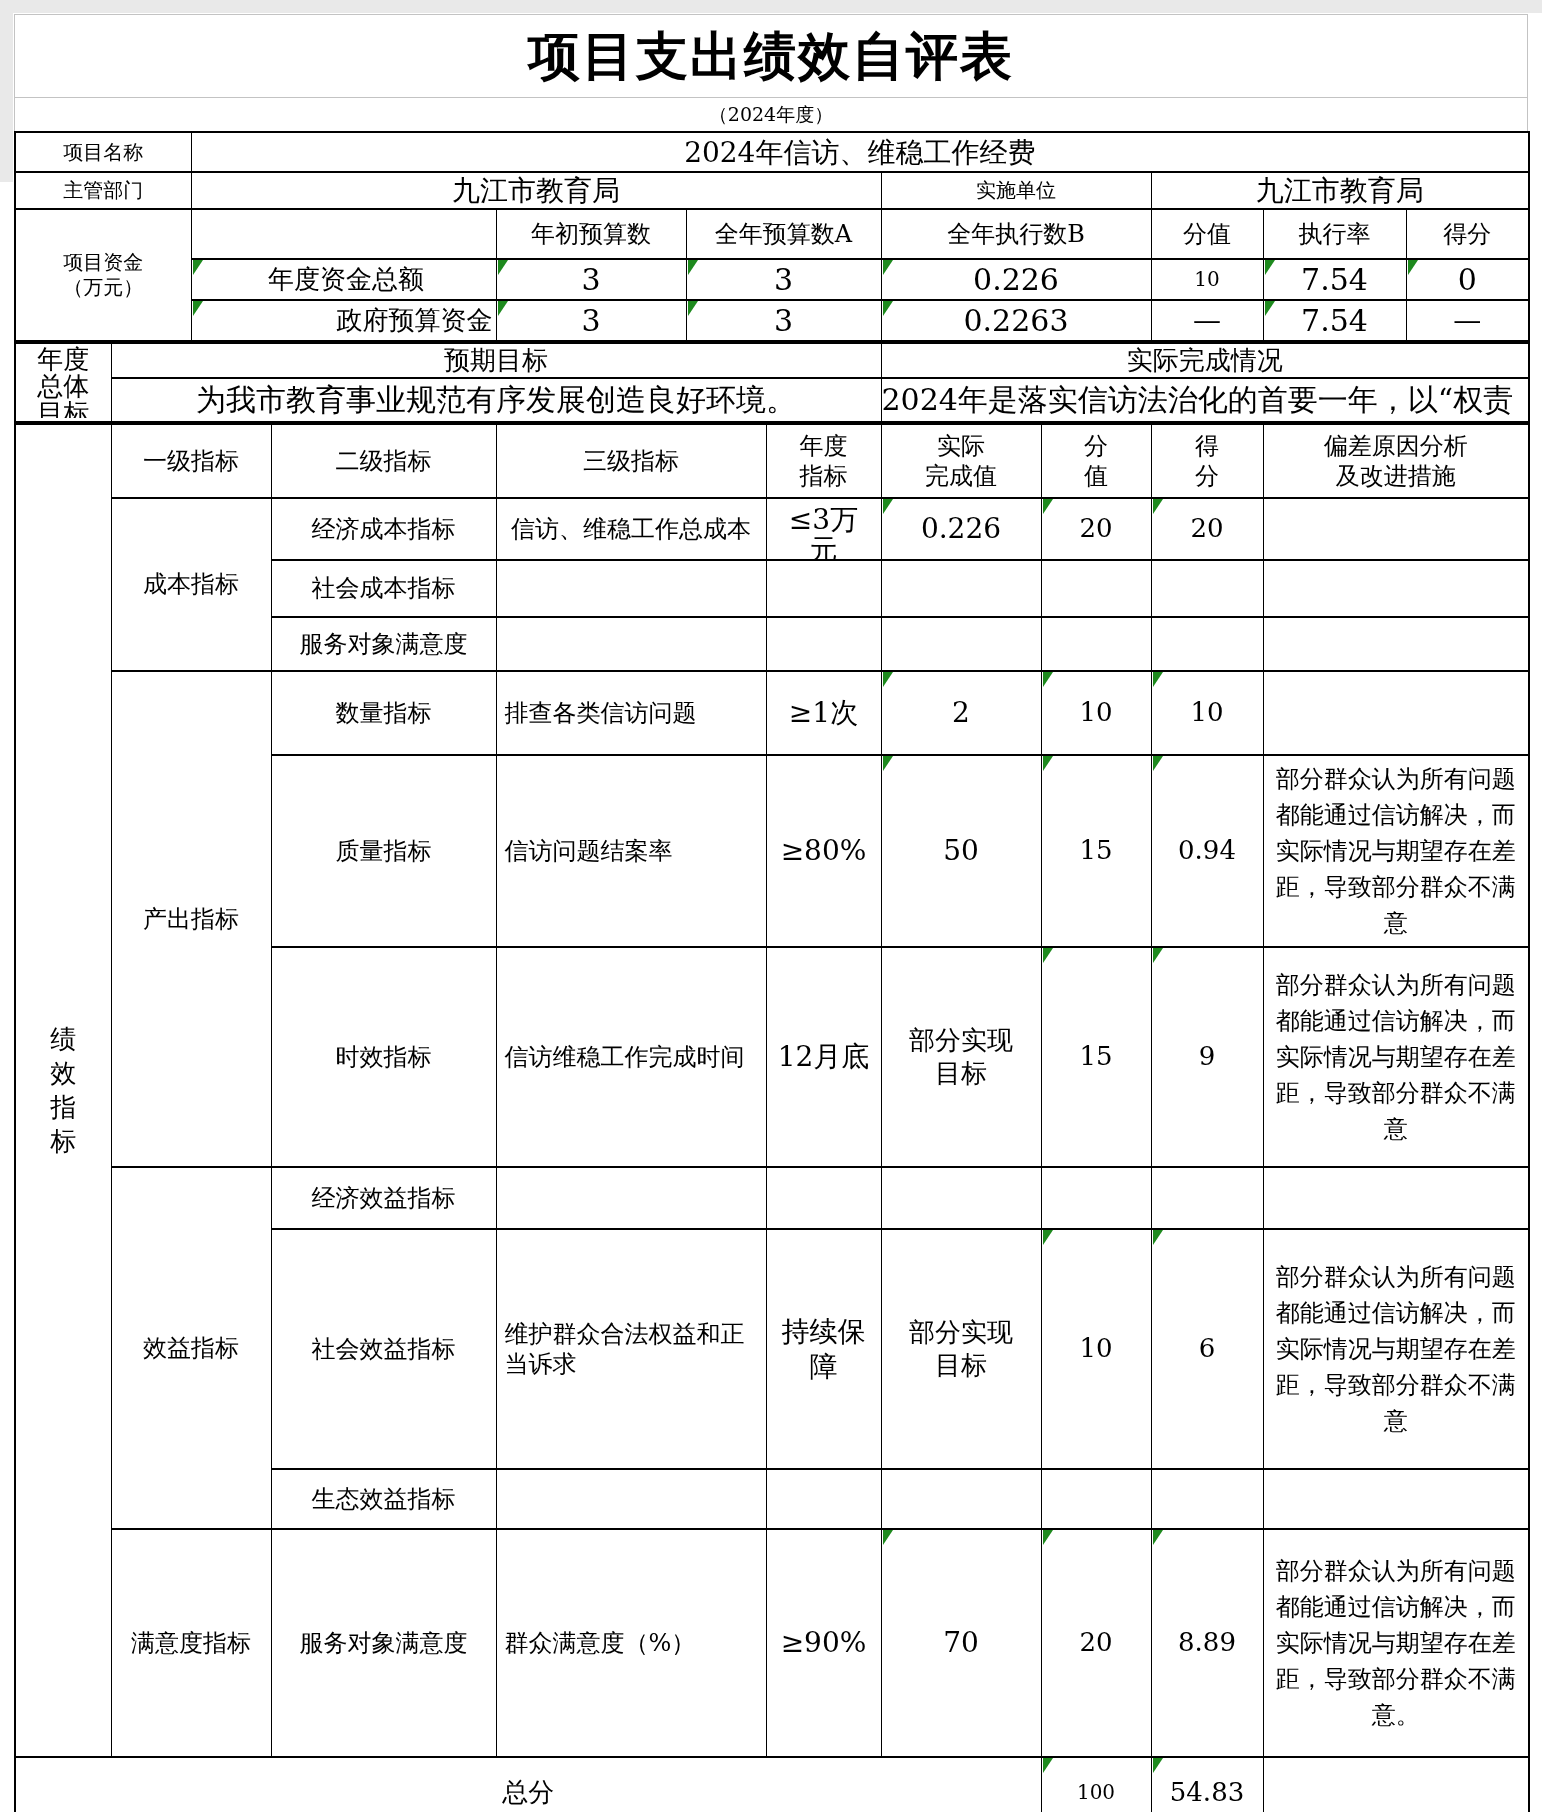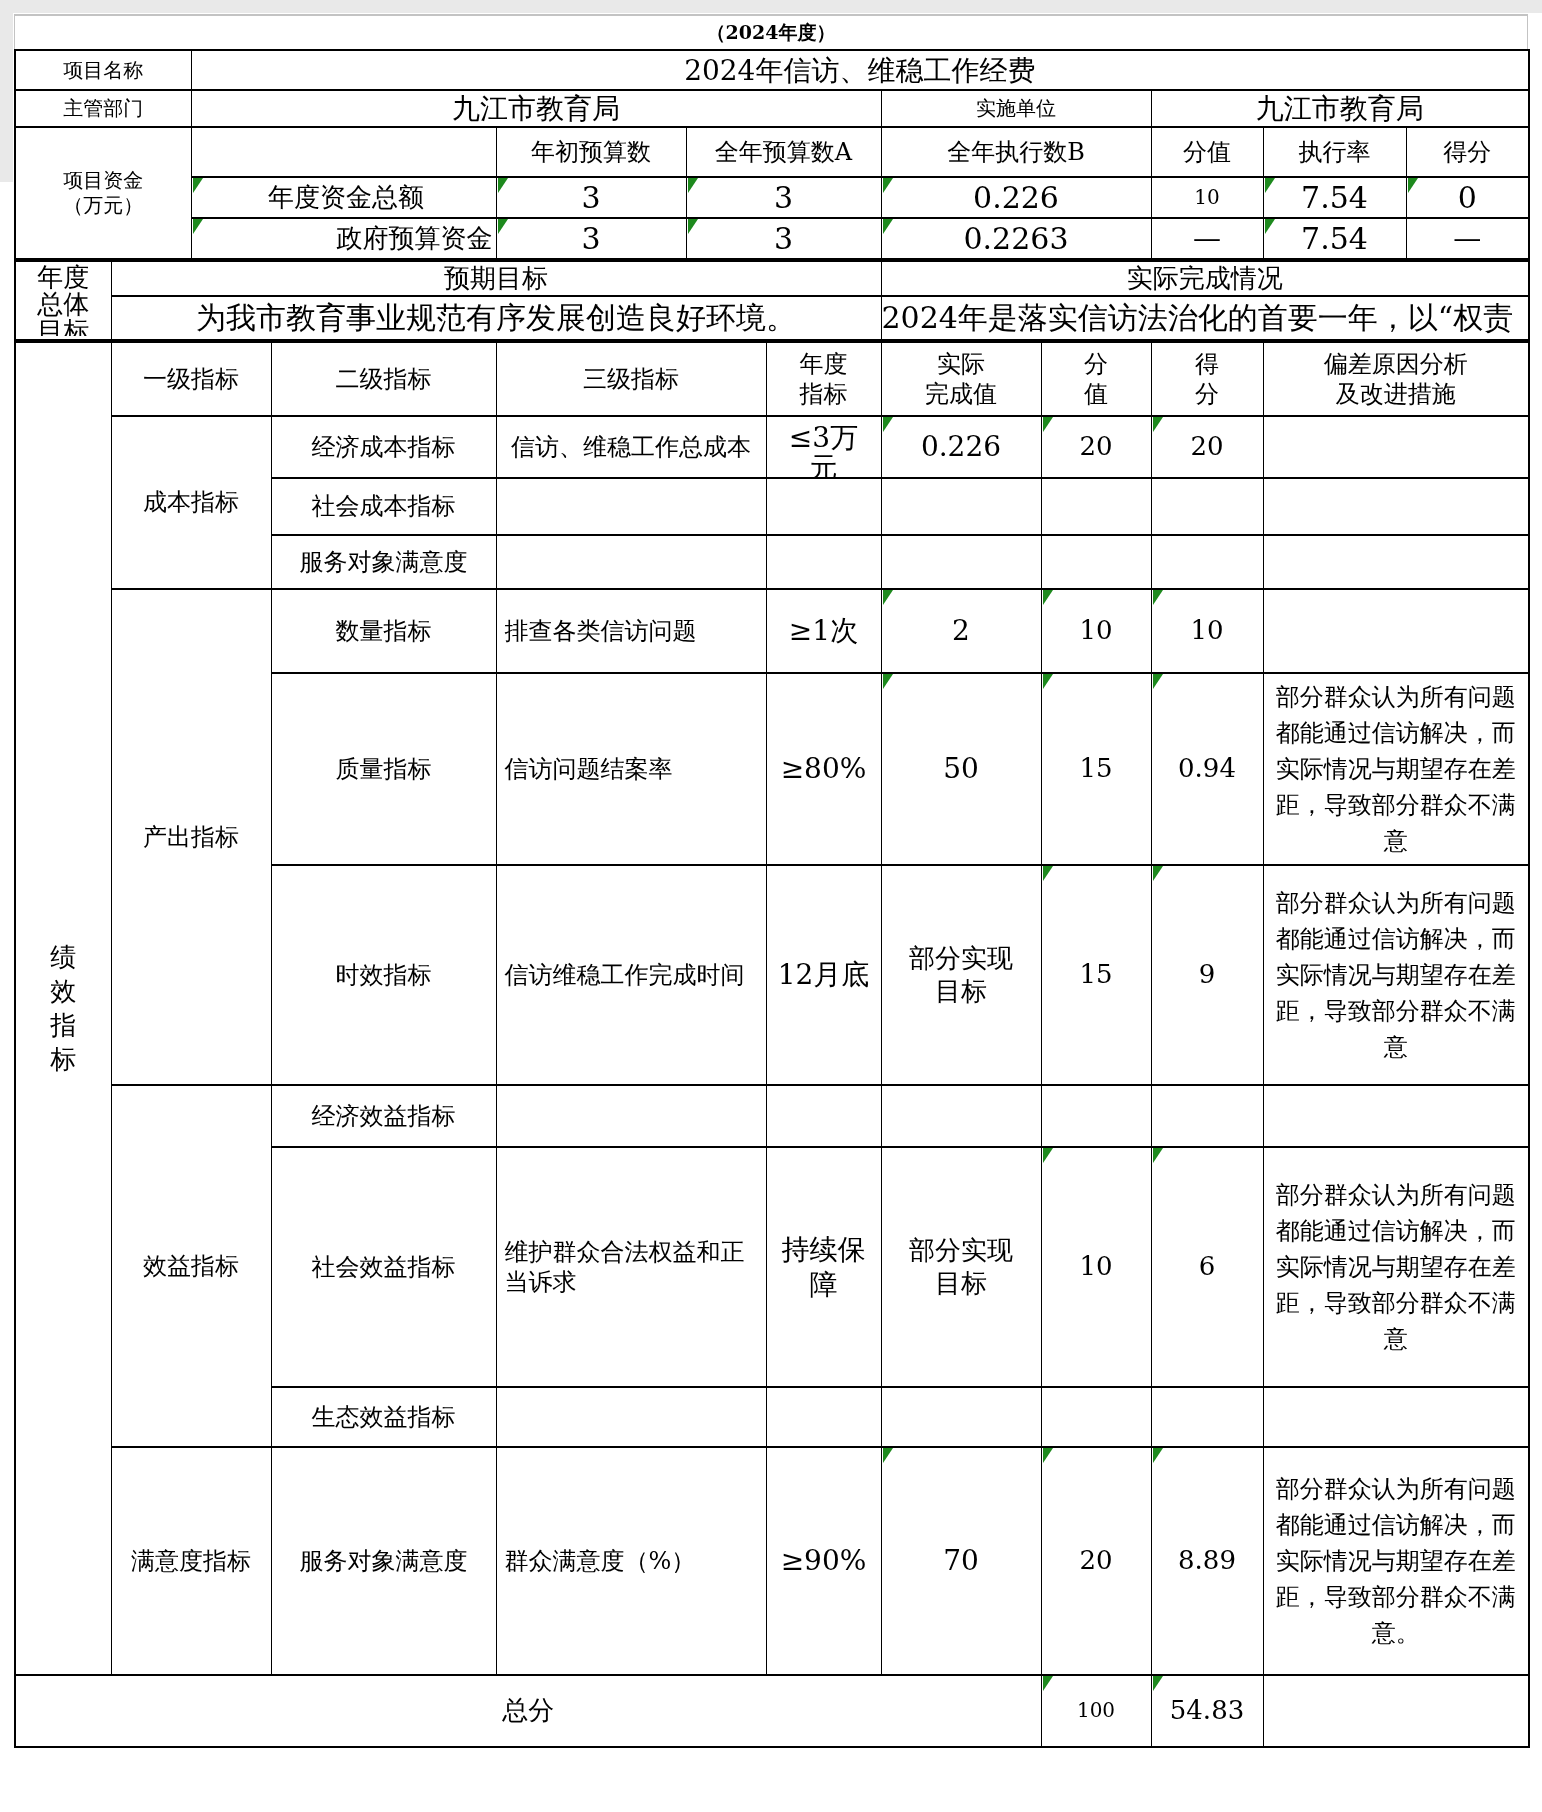--- a/index.html
+++ b/index.html
@@ -4,21 +4,21 @@
 <style>
   :root{ --mk:#1e8a1e; --bd:#000; }
   html,body{margin:0;padding:0;background:#fff;}
   body{font-family:"DejaVu Serif","Liberation Serif",serif;color:#000;}
   .page{position:relative;width:1542px;height:1812px;background:#fff;overflow:hidden;}
   .edge-top{position:absolute;left:0;top:0;width:1542px;height:13px;background:#e9e9e9;}
   .edge-left{position:absolute;left:0;top:0;width:13px;height:182px;background:#e9e9e9;}
   .doc{position:absolute;left:14px;top:14px;width:1514px;}
   .title-block{border:1px solid #c3c3c3;border-bottom:none;background:#fff;}
   .title{height:82px;line-height:82px;text-align:center;font-size:52px;font-weight:bold;letter-spacing:2px;}
-  .subtitle{height:33px;line-height:33px;text-align:center;font-size:19px;font-weight:bold;border-top:1px solid #c3c3c3;}
+  .subtitle{height:33px;line-height:33px;text-align:center;font-size:19px;font-weight:normal;border-top:1px solid #c3c3c3;}
   table{border-collapse:collapse;table-layout:fixed;width:1514px;background:#fff;}
   table{border:2px solid var(--bd);}
   td{border-left:1px solid var(--bd);border-right:1px solid var(--bd);
      border-top:2px solid var(--bd);border-bottom:2px solid var(--bd);
      text-align:center;vertical-align:middle;padding:0 3px;overflow:hidden;position:relative;
      font-size:24px;line-height:1.25;}
   .lab{font-size:20px;}
   .big{font-size:28px;}
   .num{font-size:30px;}
   .sm{font-size:20px;}
@@ -38,20 +38,21 @@
 </head>
 <body>
 
 <div class="page">
   <div class="edge-top"></div>
   <div class="edge-left"></div>
 
   <div class="doc">
 
     <div class="title-block">
+      <div class="title">项目支出绩效自评表</div>
       <div class="subtitle">（2024年度）</div>
     </div>
 
     <table>
       <colgroup>
         <col style="width:176px">
           <col style="width:305px">
           <col style="width:190px">
           <col style="width:195px">
         <col style="width:270px">

